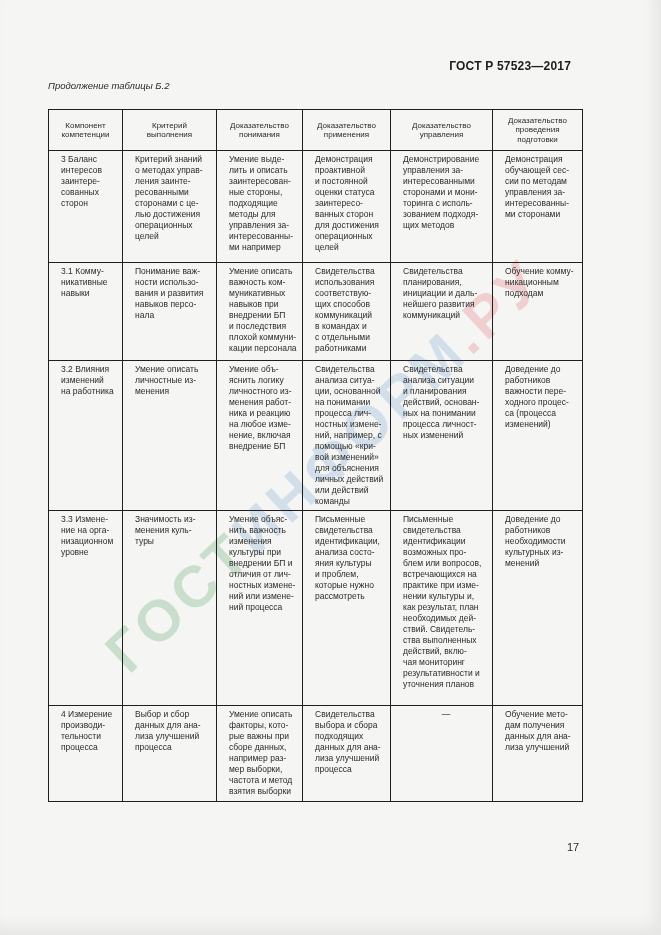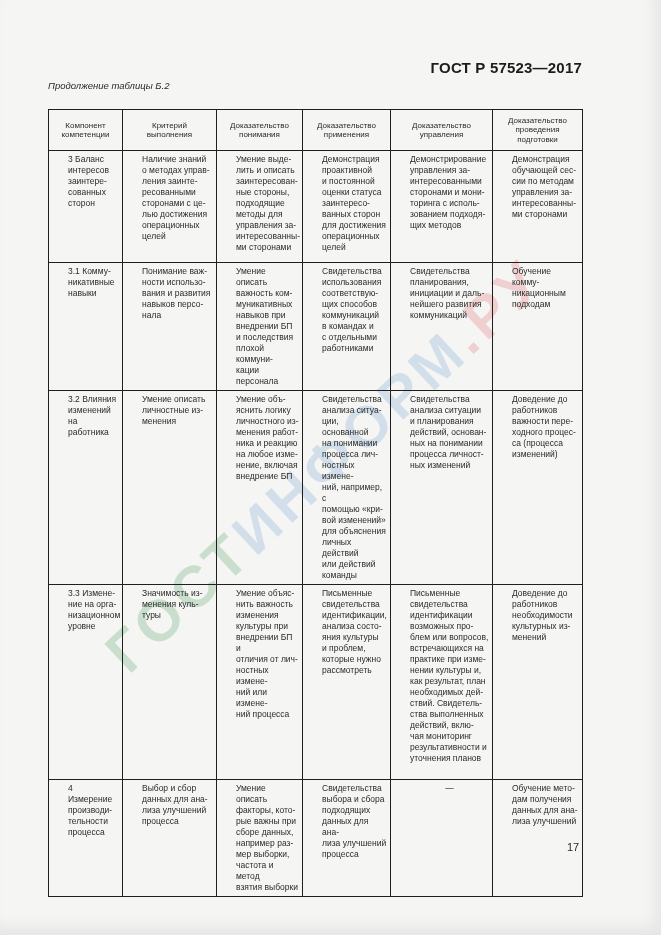--- a/index.html
+++ b/index.html
@@ -10,22 +10,22 @@
     color:#2b2b2b;
     position:relative;
     overflow:hidden;
   }
   .scan-edge{
     position:absolute;inset:0;pointer-events:none;
     box-shadow:inset -7px -9px 14px rgba(0,0,0,0.06);
     z-index:5;
   }
   .doc-number{
-    position:absolute;top:59px;right:79px;
-    font-size:15px;font-weight:bold;color:#1c1c1c;
+    position:absolute;top:59px;right:90px;
+    font-size:12px;font-weight:bold;color:#1c1c1c;
     letter-spacing:.2px;
     text-align:right;
   }
   .table-caption{
     position:absolute;top:80px;left:48px;
     font-size:9.5px;font-style:italic;color:#2b2b2b;
   }
   .watermark{
     position:absolute;left:92px;top:636px;
     transform:rotate(-43deg);transform-origin:0 0;
@@ -39,21 +39,21 @@
   table.b2{
     position:absolute;left:48px;top:109px;
     width:534px;border-collapse:collapse;table-layout:fixed;
     z-index:1;
     border:1.5px solid #1f1f1f;
     background:transparent;
   }
   table.b2 td,table.b2 th{
     border:1px solid #1f1f1f;
     vertical-align:top;
-    padding:3px 3px 3px 19px;
+    padding:3px 3px 3px 12px;
     font-size:8.5px;line-height:11px;font-weight:normal;
     white-space:pre-line;
     overflow:hidden;
     color:#2b2b2b;
     background:transparent;
   }
   table.b2 thead th{
     text-align:center;vertical-align:middle;
     font-size:8px;line-height:9.5px;
     padding:2px;
@@ -105,37 +105,37 @@
 подготовки</th>
     </tr>
   </thead>
   <tbody>
     <tr class="r1">
       <td>3 Баланс
 интересов
 заинтере-
 сованных
 сторон</td>
-      <td>Наличие знаний
+      <td>Критерий знаний
 о методах управ-
 ления заинте-
 ресованными
 сторонами с це-
 лью достижения
 операционных
 целей</td>
       <td>Умение выде-
 лить и описать
 заинтересован-
 ные стороны,
 подходящие
 методы для
 управления за-
 интересованны-
-ми сторонами</td>
+ми например</td>
       <td>Демонстрация
 проактивной
 и постоянной
 оценки статуса
 заинтересо-
 ванных сторон
 для достижения
 операционных
 целей</td>
       <td>Демонстрирование

